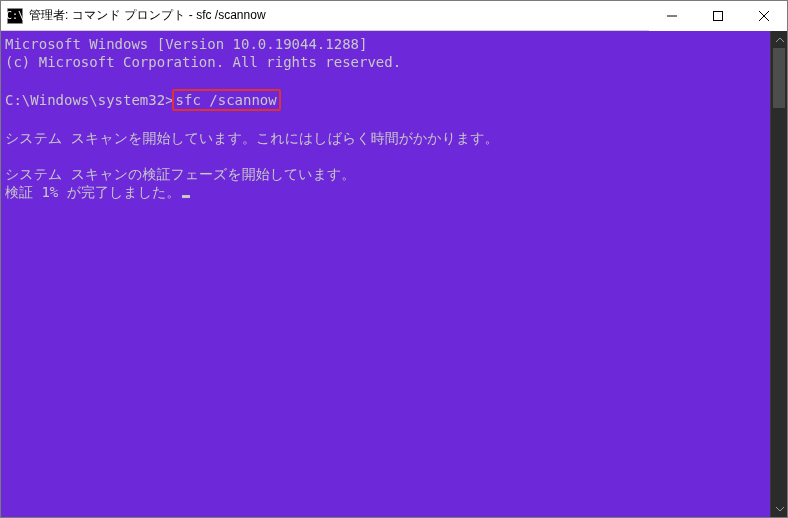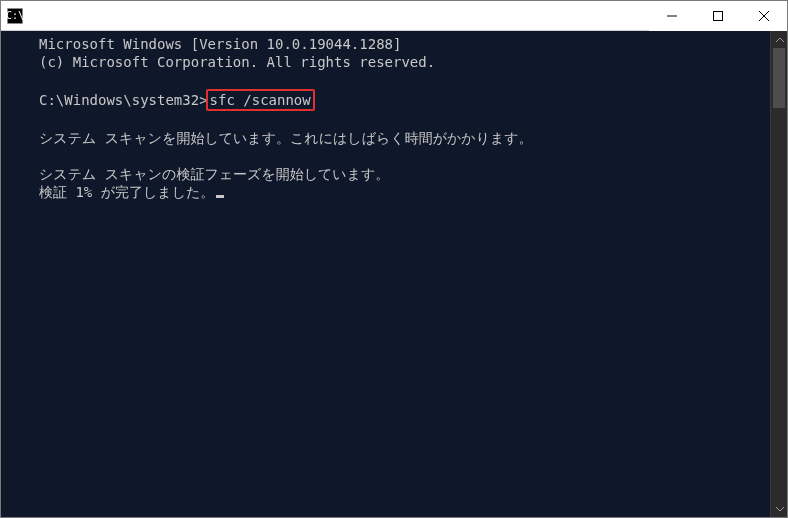--- a/index.html
+++ b/index.html
@@ -57,23 +57,22 @@
     justify-content: center;
     font-family: "Segoe UI Symbol", sans-serif;
     font-size: 10px;
     color: #000;
     background: #fff;
    }
   .win-btn svg { display:block; }
   .client {
     flex: 1 1 auto;
     position: relative;
-    background: #0f172a;
+    background: #6d28d9;
     display: flex;
-    padding-left: 34px;
   }
   .terminal {
     flex: 1 1 auto;
     padding: 4px 6px 4px 4px;
     color: #c8c8c8;
     font-family: "MS Gothic", "Consolas", monospace;
     font-size: 14px;
     line-height: 18px;
     white-space: pre;
     overflow: hidden;
@@ -120,20 +119,21 @@
   }
   .line { white-space: pre; }
 </style>
 </head>
 <body>
 
 <div class="window">
 
   <div class="titlebar">
     <span class="app-icon">C:\</span>
+    <span class="title-text">管理者: コマンド プロンプト - sfc  /scannow</span>
     <span class="spacer"></span>
     <span class="win-btn">
       <svg width="10" height="10" viewBox="0 0 10 10">
           <line x1="0" y1="5" x2="10" y2="5" stroke="currentColor" stroke-width="1"></line>
         </svg>
     </span>
     <span class="win-btn">
       <svg width="10" height="10" viewBox="0 0 10 10">
           <rect x="0.5" y="0.5" width="9" height="9" fill="none" stroke="currentColor" stroke-width="1"></rect>
         </svg>

